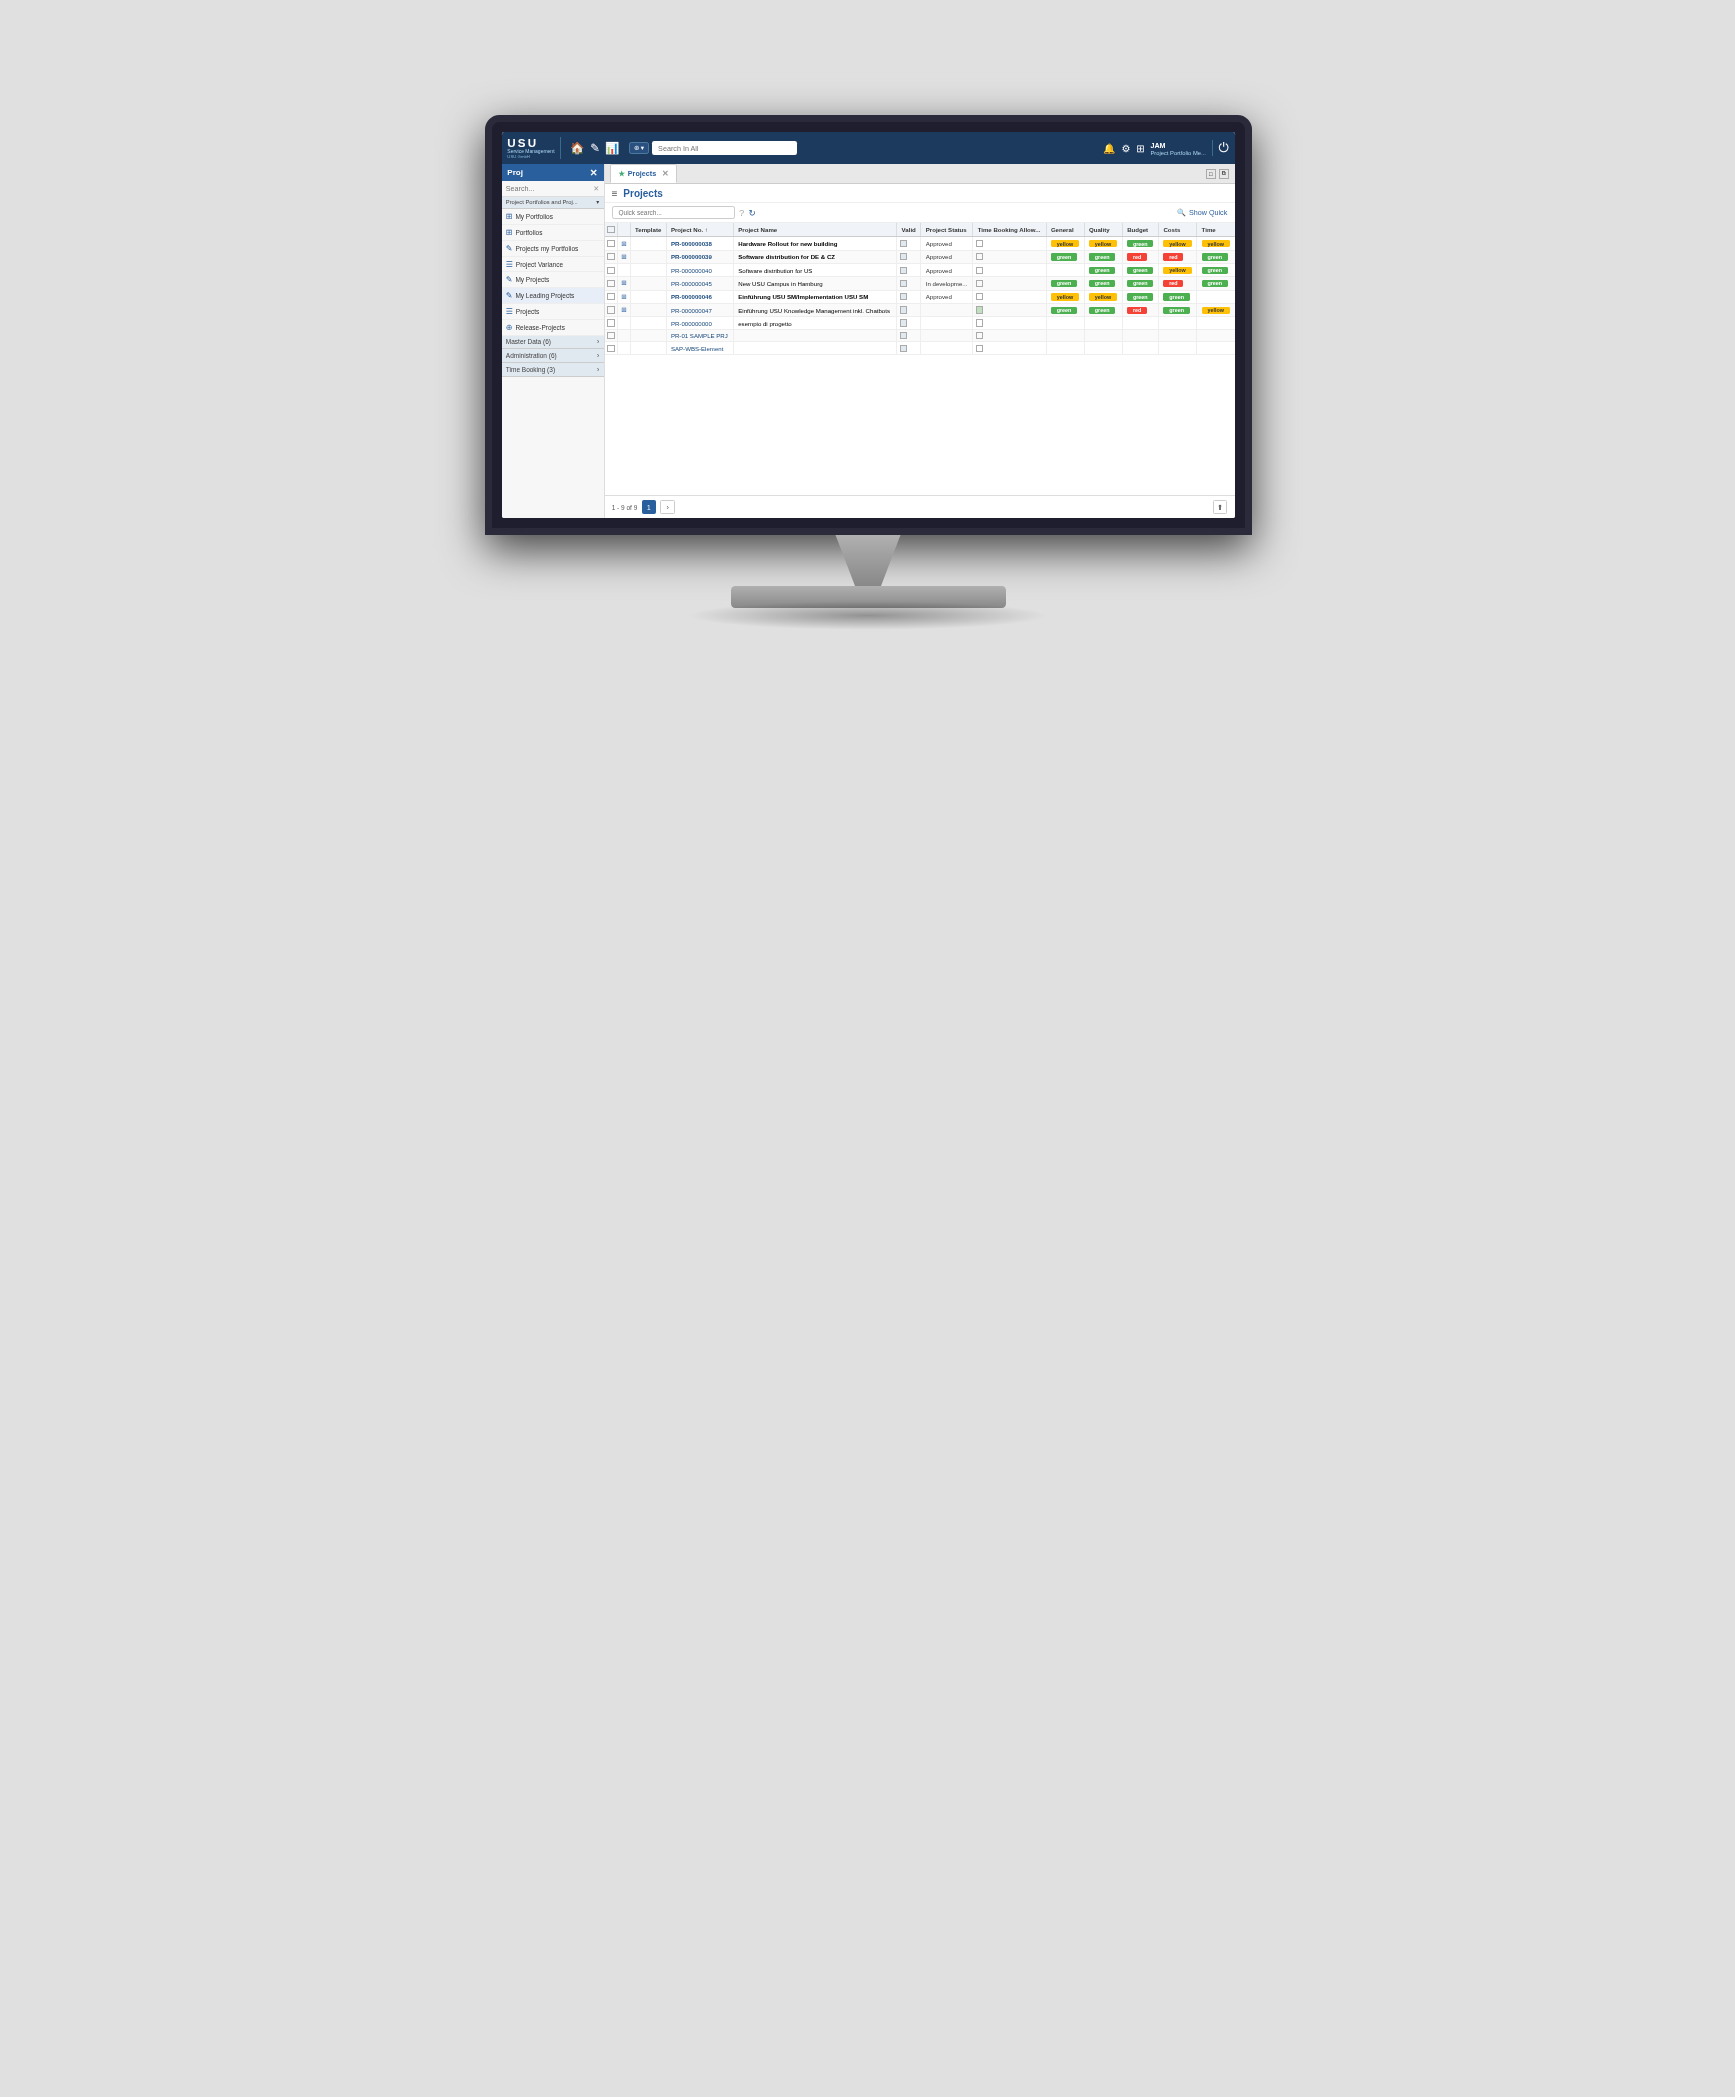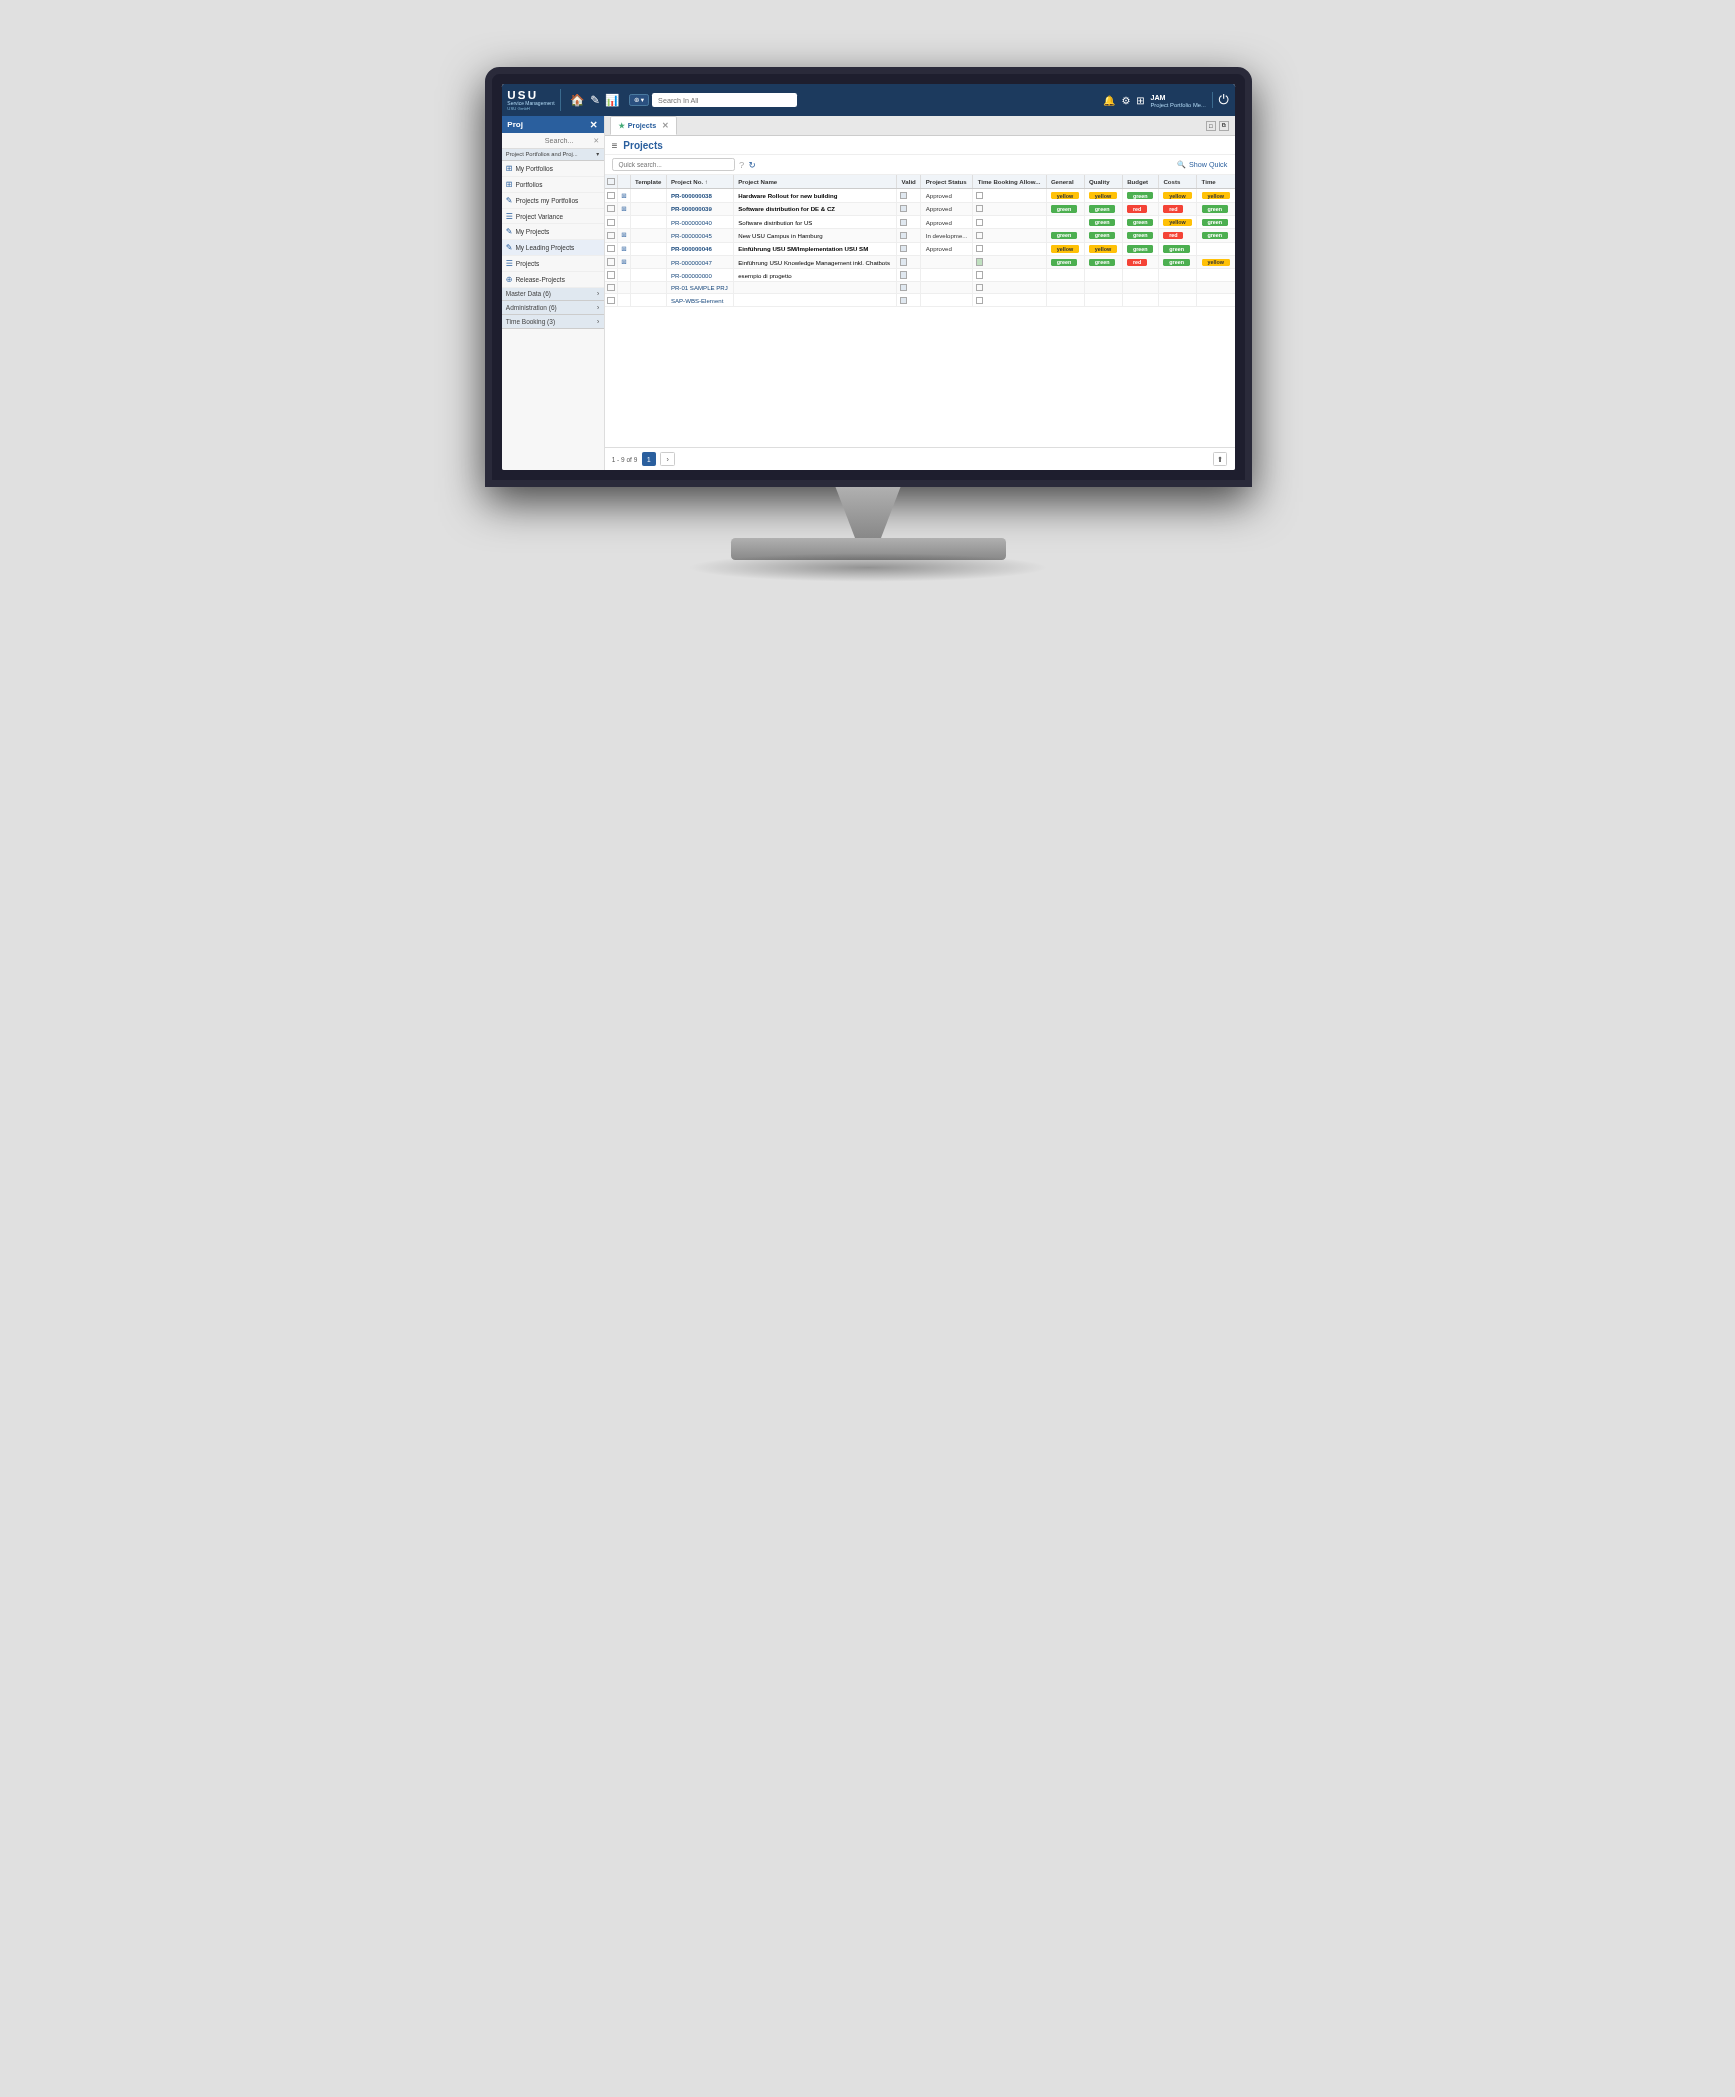--- a/index.html
+++ b/index.html
@@ -10,21 +10,21 @@
       height: 2097px;
       overflow: hidden;
       display: flex;
       align-items: flex-start;
       justify-content: center;
     }
   </style>
 </head>
 <body>
 
-<div style="width:1736px; height:2097px; background:#e0e0e0; display:flex; flex-direction:column; align-items:center; padding-top:67px;">
+<div style="width:1736px; height:2097px; background:#e0e0e0; display:flex; flex-direction:column; align-items:center; padding-top:115px;">
 
   <div style="width:767px;">
 
     <div style="background:#1e1e2e; border-radius:14.5px 14.5px 0 0; padding:10px; border:7.2px solid #2a2a3a; box-shadow:0 14.5px 43px rgba(0,0,0,0.7);">
 
       <div style="background:#f0f0f0; border-radius:2.2px; overflow:hidden;">
 
         <div style="background:#1c3a5e; display:flex; align-items:center; height:32px; padding:0 5.8px; gap:4.3px;">
 
           <div style="display:flex; flex-direction:column; border-right:0.7px solid #3a6a8e; padding-right:5.8px; margin-right:4.3px;">
@@ -62,21 +62,21 @@
         <div style="display:flex; height:354px;">
 
           <div style="width:103px; background:#f7f7f7; border-right:0.7px solid #ddd; display:flex; flex-direction:column; flex-shrink:0;">
 
             <div style="background:#2a5f9e; color:white; padding:2.9px 5.8px; font-size:8px; font-weight:bold; display:flex; justify-content:space-between; align-items:center;">
               <span>Proj</span>
               <span style="cursor:pointer; font-size:9.4px;">✕</span>
             </div>
 
             <div style="padding:2.9px 4.3px; border-bottom:0.7px solid #ddd; display:flex; justify-content:space-between; align-items:center;">
-              <input type="text" style="border: none; background: transparent; font-size: 7.2px; width: 90%; outline: none; color: rgb(153, 153, 153); margin-left: 39px;" placeholder="Search...">
+              <input type="text" style="border: none; background: transparent; font-size: 7.2px; width: 90%; outline: none; color: rgb(153, 153, 153);" placeholder="Search...">
               <span style="font-size:7.2px; color:#999; cursor:pointer;">✕</span>
             </div>
 
             <div style="background:#e0e8f0; padding:2.9px 4.3px; font-size:5.8px; color:#444; display:flex; justify-content:space-between; align-items:center; cursor:pointer; border-bottom:0.7px solid #ccc;">
               <span>Project Portfolios and Proj...</span>
               <span>▾</span>
             </div>
 
             <div style="display:flex; align-items:center; padding:2.9px 4.3px; gap:2.9px; cursor:pointer; font-size:6.5px; color:#333; border-bottom:0.7px solid #eee;">
               <span style="font-size:8px; color:#2a5f9e;">⊞</span>

